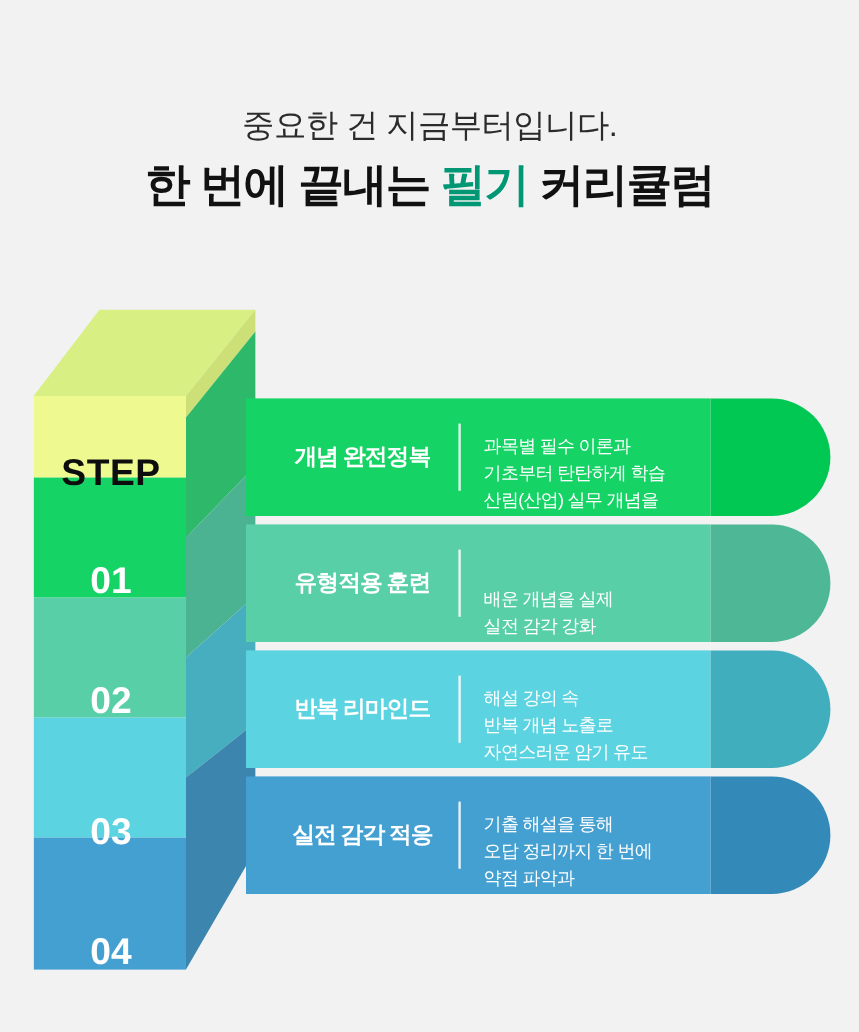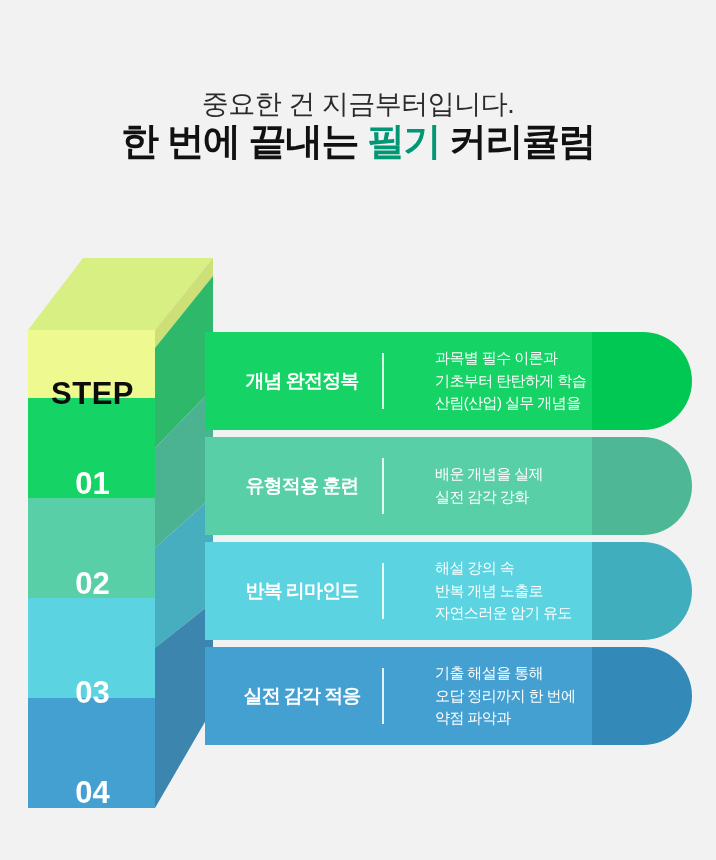--- a/index.html
+++ b/index.html
@@ -32,20 +32,21 @@
   }
   .heading-sub {
     font-size: 27px;
     color: #2b2b2b;
     letter-spacing: -0.5px;
     line-height: 1.2;
     font-weight: 400;
     white-space: nowrap;
   }
   .heading-main {
+    margin-top: 14px;
     font-size: 38px;
     font-weight: 700;
     color: #111111;
     letter-spacing: -1.5px;
     line-height: 1.15;
     white-space: nowrap;
   }
   .heading-main .hl {
     color: #009775;
   }
@@ -132,28 +133,27 @@
     height: 56px;
     background: rgba(255,255,255,0.85);
   }
   .row-desc {
     position: absolute;
     left: 198px;
     top: 0;
     height: 98px;
     display: flex;
     flex-direction: column;
-    justify-content: center;
+    justify-content: flex-end;
     color: #ffffff;
     font-size: 15px;
     letter-spacing: -0.6px;
     line-height: 1.52;
     white-space: nowrap;
     font-weight: 400;
-    margin-left: 32px;
   }
 
   .r1 { top: 332px; }
   .r2 { top: 437px; }
   .r3 { top: 542px; }
   .r4 { top: 647px; }
 </style>
 </head>
 <body style="background: rgb(242, 242, 242);">
 

